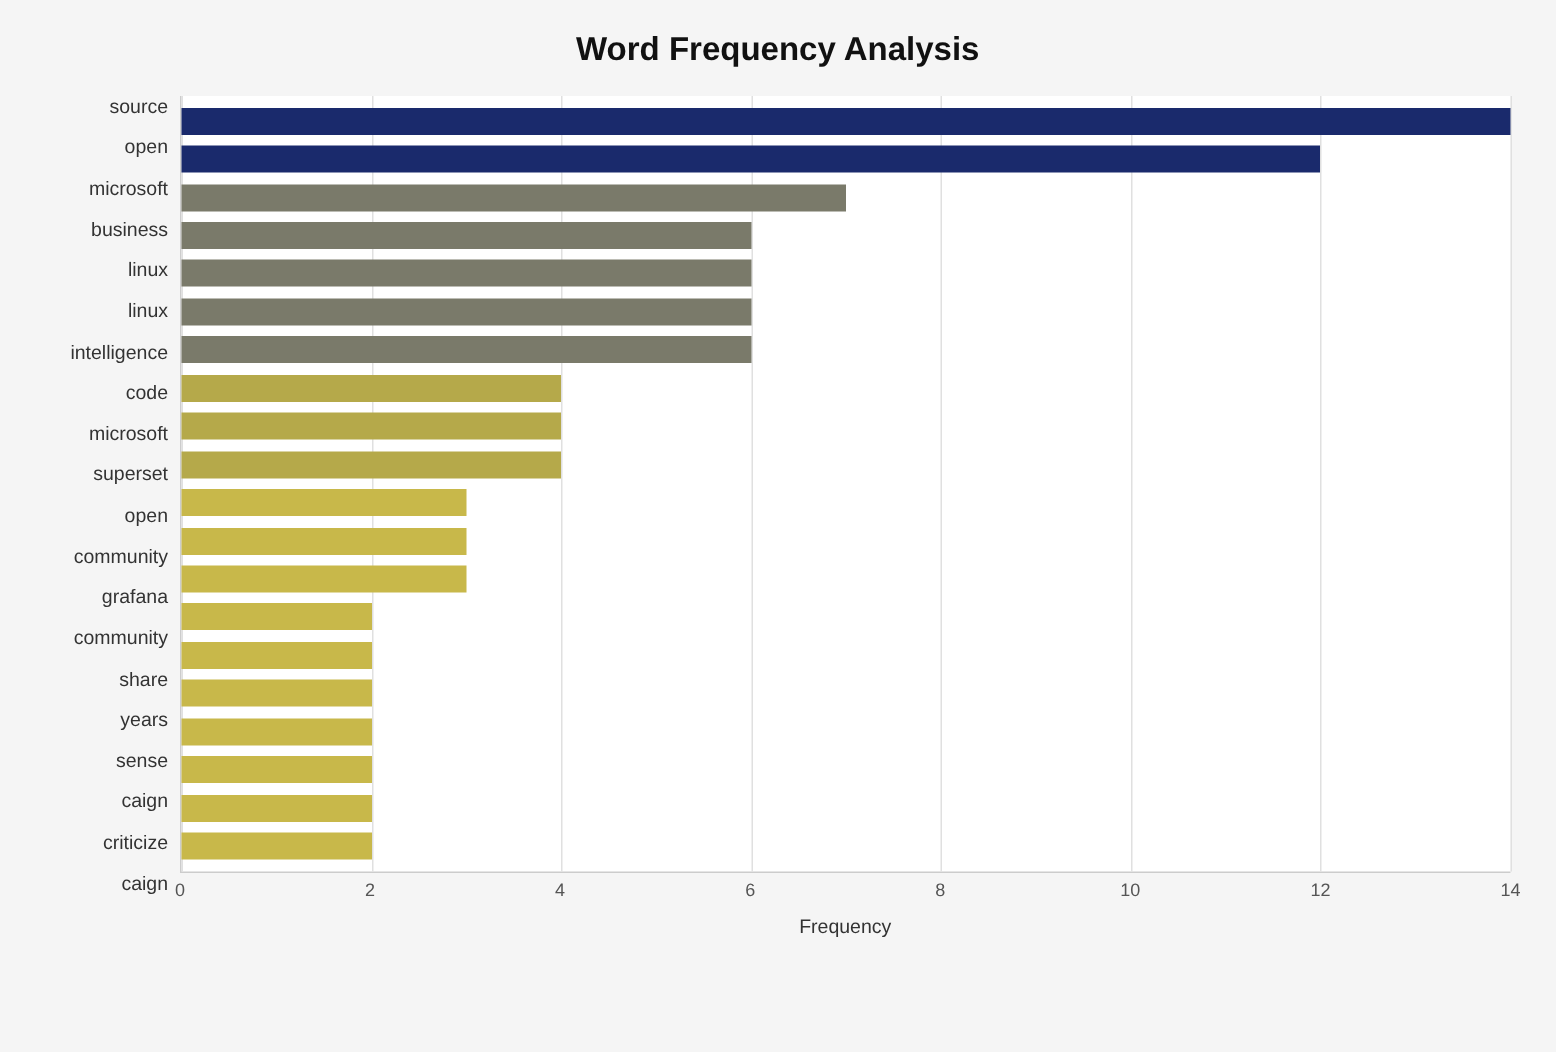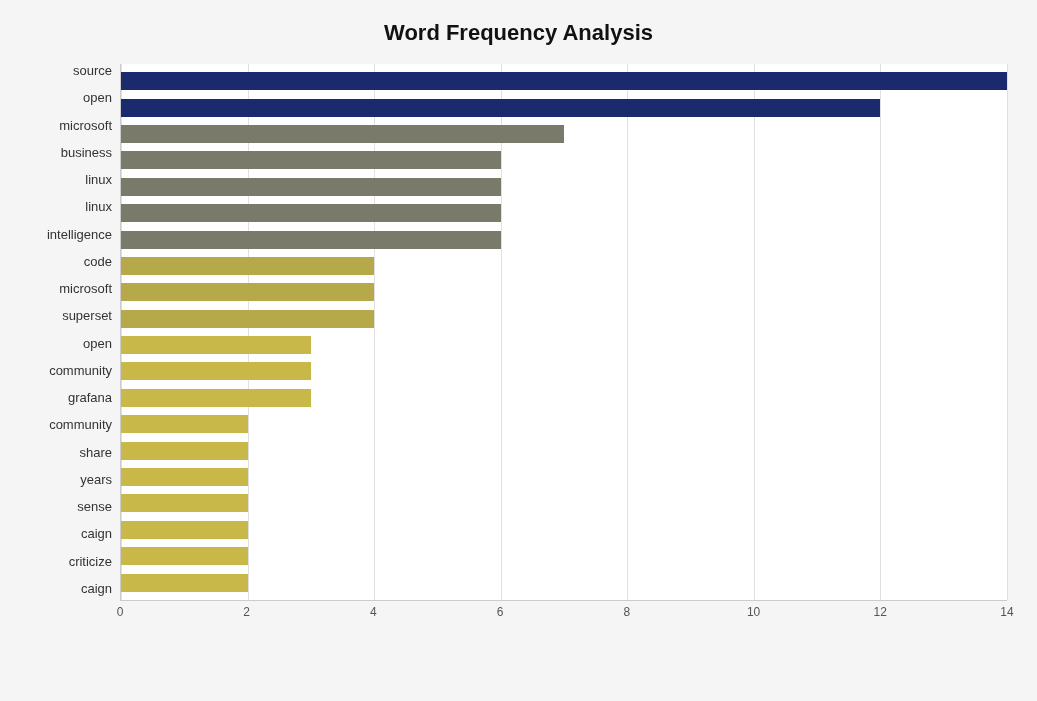--- a/index.html
+++ b/index.html
@@ -213,15 +213,16 @@
       <div class="x-labels-row" id="x-labels-row">
           <span class="x-tick-label" style="left: 0%;">0</span>
           <span class="x-tick-label" style="left: 14.2857%;">2</span>
           <span class="x-tick-label" style="left: 28.5714%;">4</span>
           <span class="x-tick-label" style="left: 42.8571%;">6</span>
           <span class="x-tick-label" style="left: 57.1429%;">8</span>
           <span class="x-tick-label" style="left: 71.4286%;">10</span>
           <span class="x-tick-label" style="left: 85.7143%;">12</span>
           <span class="x-tick-label" style="left: 100%;">14</span>
         </div>
+      <div class="x-axis-title">Frequency</div>
     </div>
   </div>
 </div>
 
 </body></html>

